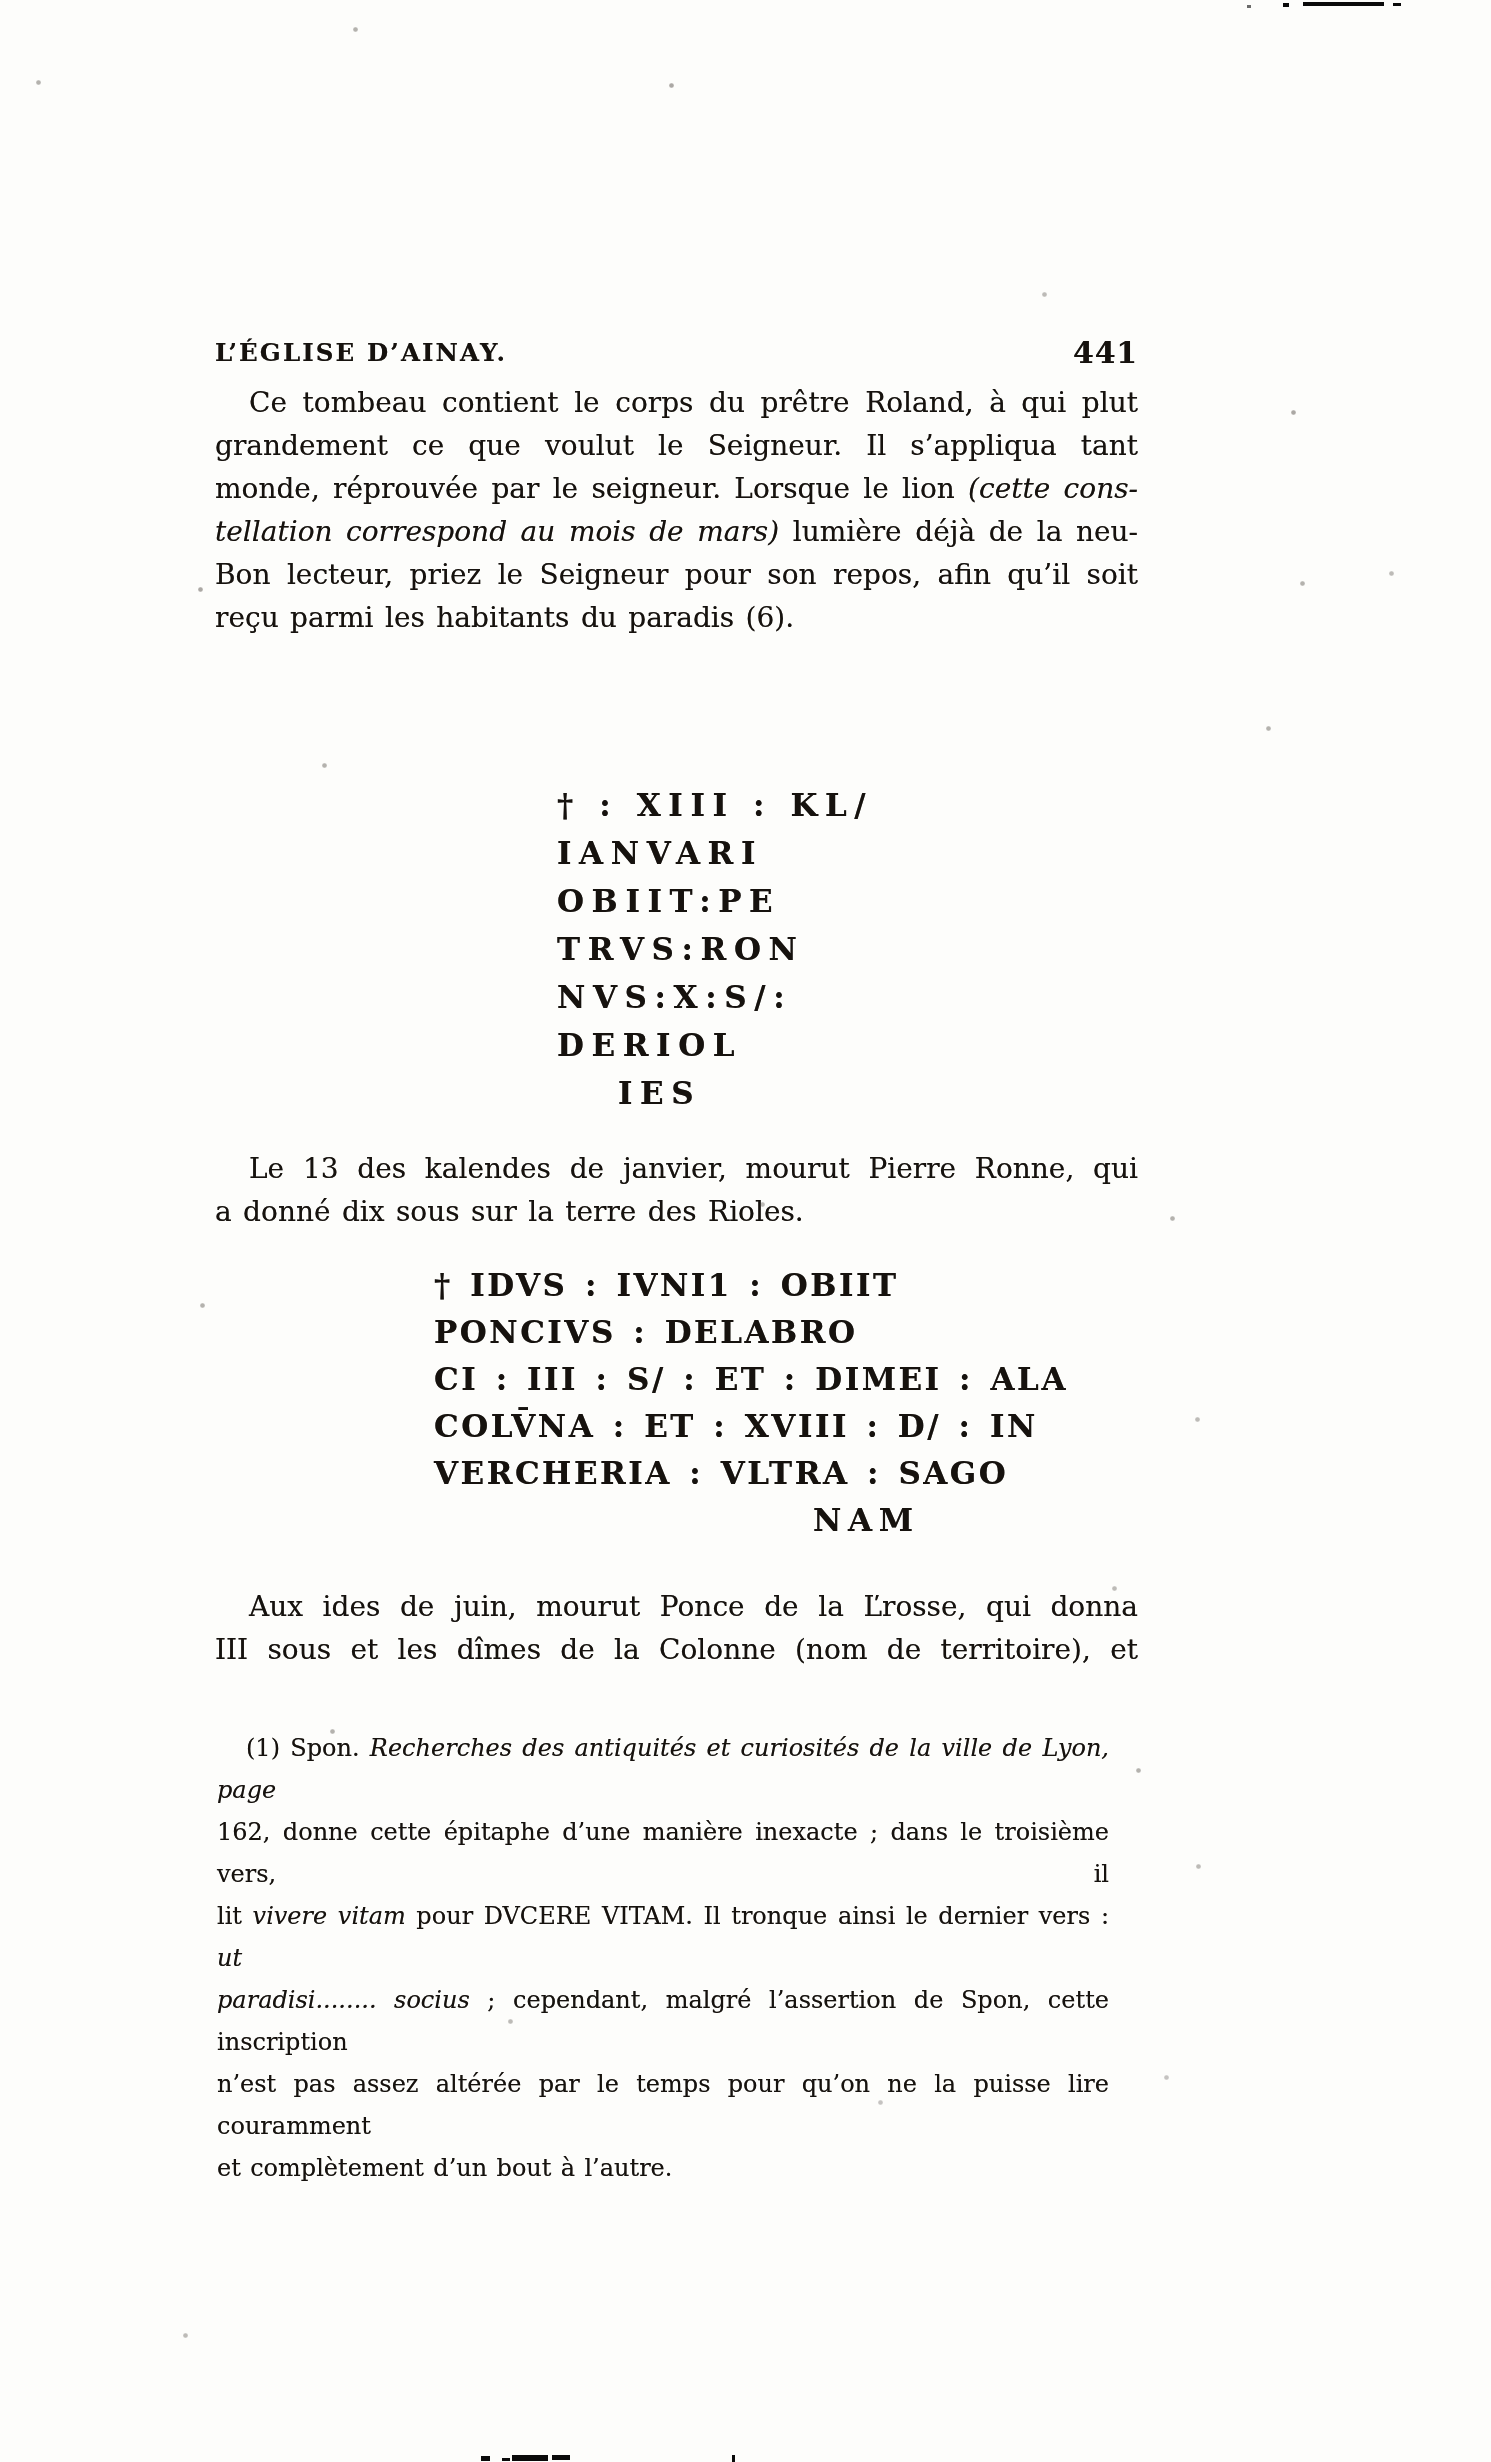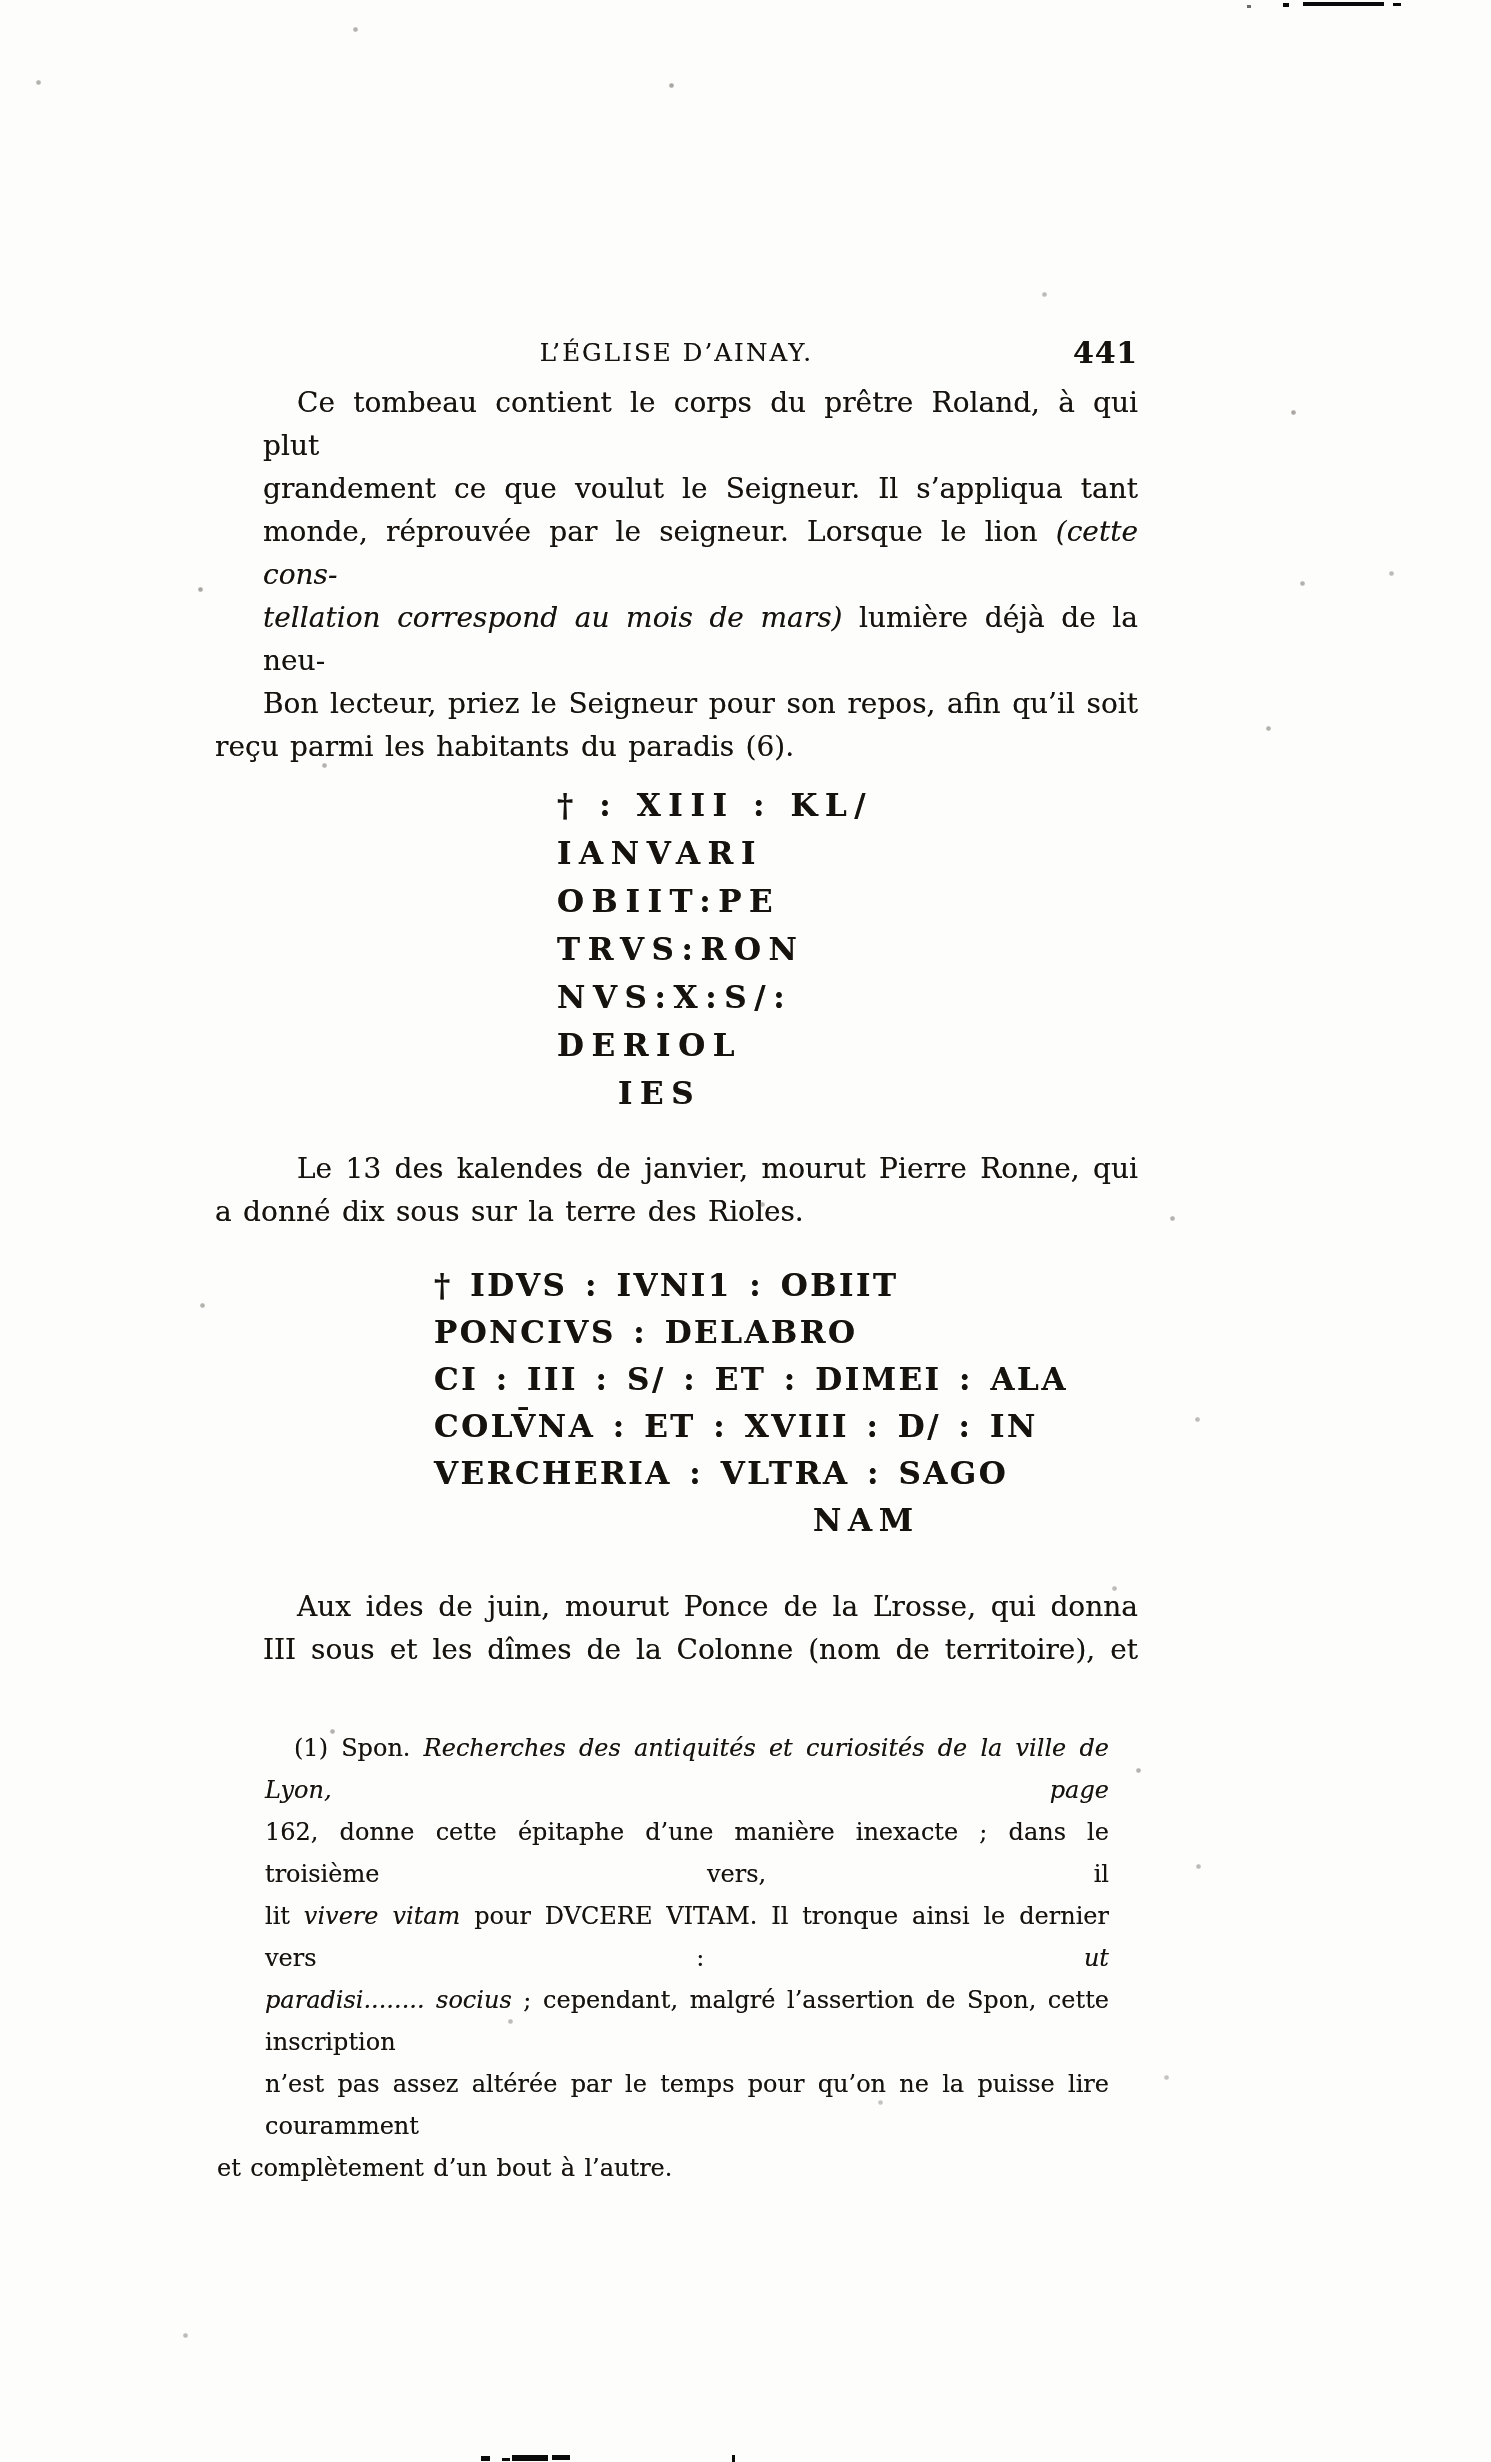--- a/index.html
+++ b/index.html
@@ -9,37 +9,37 @@
     font-family:"DejaVu Serif","Liberation Serif",serif;
     color:#16120e;
     overflow:hidden;
   }
   .page{position:absolute;inset:0;background:#fdfdfb;}
   .txt{text-shadow:0 0 0.6px rgba(22,18,14,0.55);}
 
   
   .hdr-title{
     position:absolute;left:215px;width:923px;top:338px;
-    text-align:center;font-size:24.5px;font-weight:400;letter-spacing:2.1px;
+    font-size:24.5px;font-weight:700;letter-spacing:2.1px;
   }
   .hdr-num{
     position:absolute;left:215px;width:923px;top:335px;
     text-align:right;font-size:30px;font-weight:600;letter-spacing:0.8px;
   }
 
   
   .para{
     position:absolute;left:215px;width:923px;
     font-size:28px;line-height:43px;word-spacing:2.5px;
   }
   #para1{top:381px;}
   #para2{top:1147px;}
   #para3{top:1585px;}
   .line{white-space:normal;}
-  .j{text-align:justify;text-align-last:justify;margin-left:48px;}
+  .j{text-align:justify;text-align-last:justify;}
   .ind{text-indent:34px;}
   .it{font-style:italic;}
 
   
   .insc{position:absolute;font-size:31px;font-weight:600;}
   #insc1{left:557px;top:781px;line-height:48px;letter-spacing:7.6px;}
   #insc1 .last{padding-left:61px;}
   #insc2{left:434px;top:1262px;line-height:47px;letter-spacing:2.5px;word-spacing:4.2px;}
   #insc2 .last{padding-left:379px;letter-spacing:6.7px;}
 

